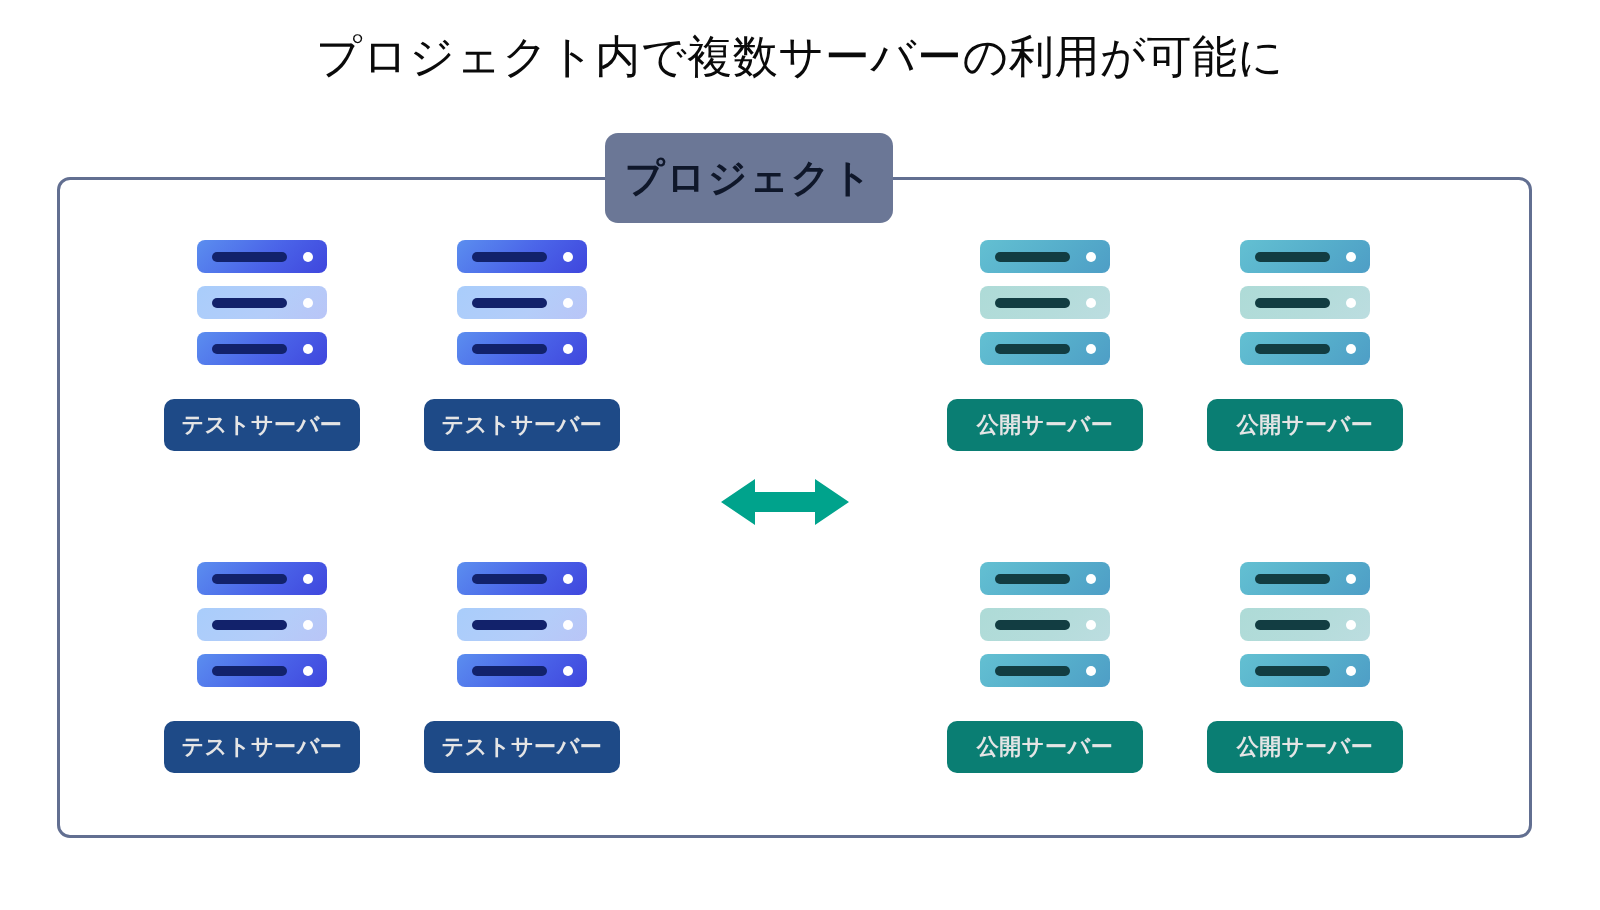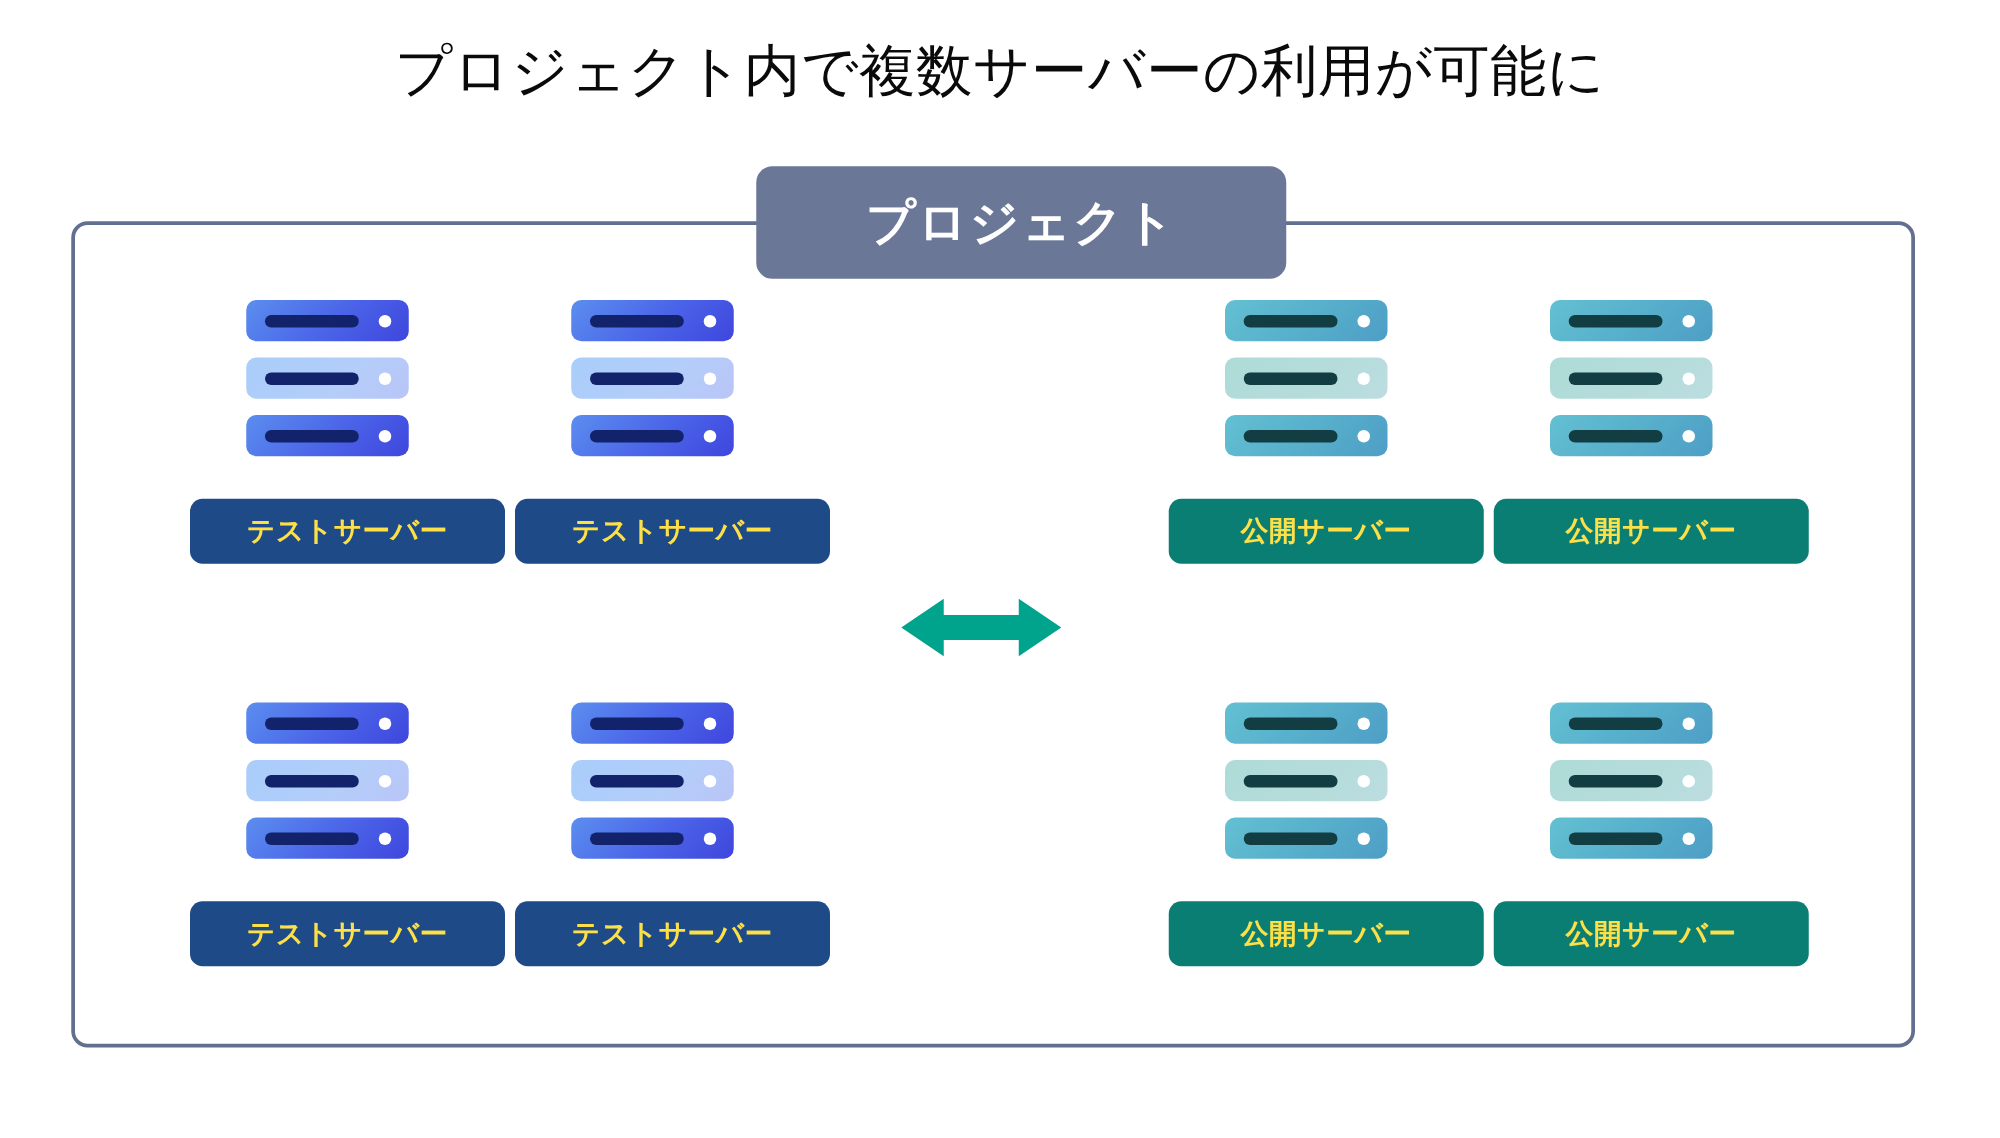--- a/index.html
+++ b/index.html
@@ -45,29 +45,29 @@
     box-sizing: border-box;
     border: 3px solid #626f91;
     border-radius: 13px;
     background: transparent;
   }
 
   #project-badge {
     position: absolute;
     left: 605px;
     top: 133px;
-    width: 424px;
+    width: 288px;
     height: 90px;
     box-sizing: border-box;
     border-radius: 13px;
     background: #6b7796;
     display: flex;
     align-items: center;
     justify-content: center;
-    color: #ffffff;
+    color: #0f172a;
     font-size: 39px;
     font-weight: 700;
     letter-spacing: 1.5px;
     white-space: nowrap;
   }
 
   
   .server-group {
     position: absolute;
     width: 220px;
@@ -119,28 +119,28 @@
     background: linear-gradient(135deg, #63c0d2 0%, #56aecb 55%, #4e9ec6 100%);
   }
   .pal-teal .u-light {
     background: linear-gradient(135deg, #aedbd7 0%, #b5dcdb 60%, #bcdde0 100%);
   }
   .pal-teal .bar { background: #123d42; }
 
   
   .server-label {
     margin: 34px auto 0;
-    width: 252px;
+    width: 196px;
     height: 52px;
     box-sizing: border-box;
     border-radius: 10px;
     display: flex;
     align-items: center;
     justify-content: center;
-    color: #fde047;
+    color: #e5e5e5;
     font-size: 22px;
     font-weight: 700;
     letter-spacing: 0.6px;
     white-space: nowrap;
   }
   .label-test   { background: #1e4a87; }
   .label-public { background: #0a7e73; font-family: Liberation Serif, serif; }
 
   
   #sync-arrow {

